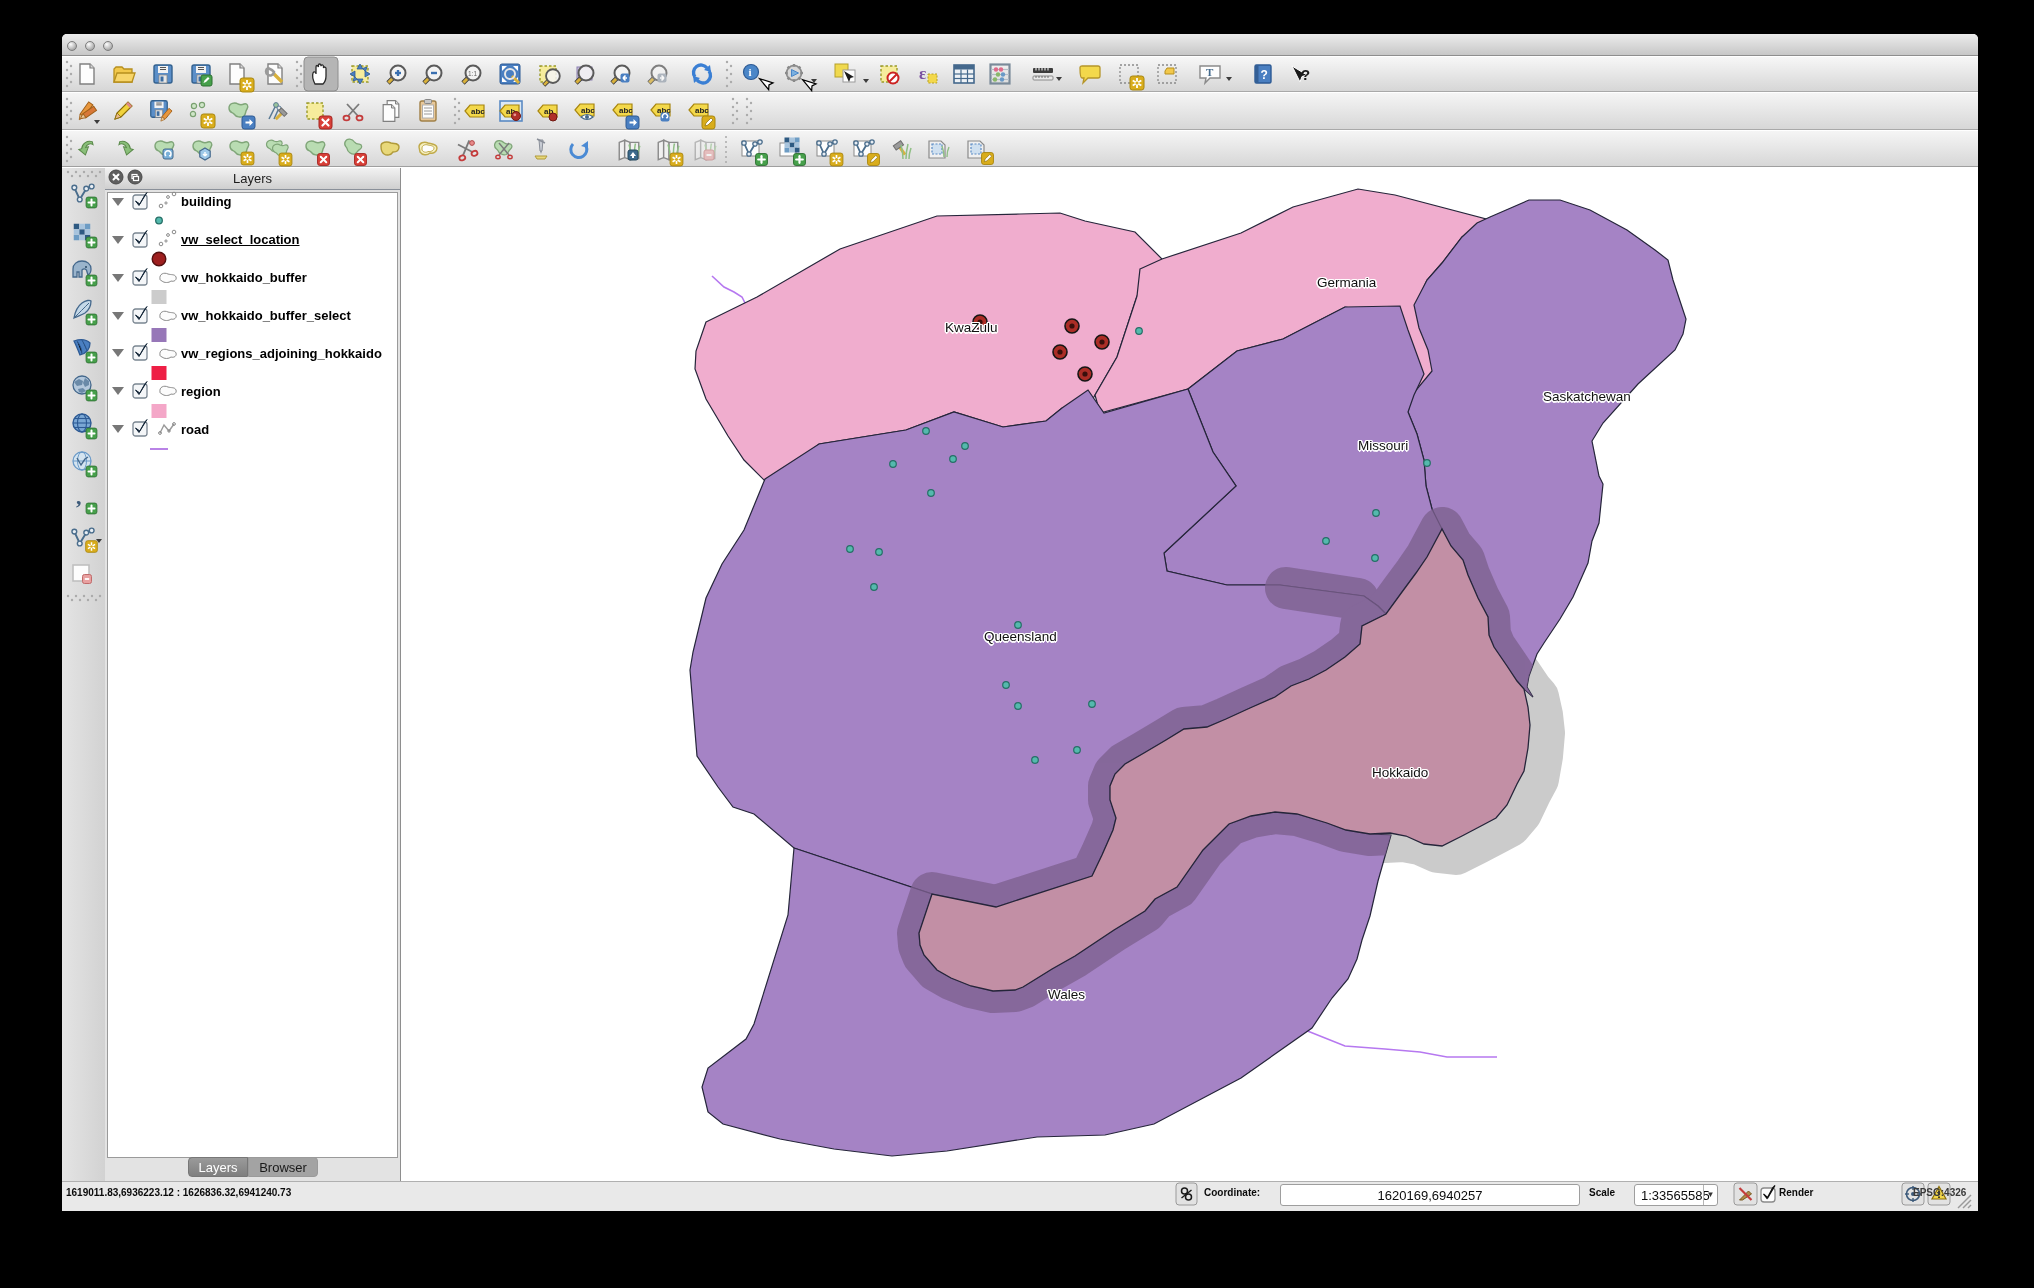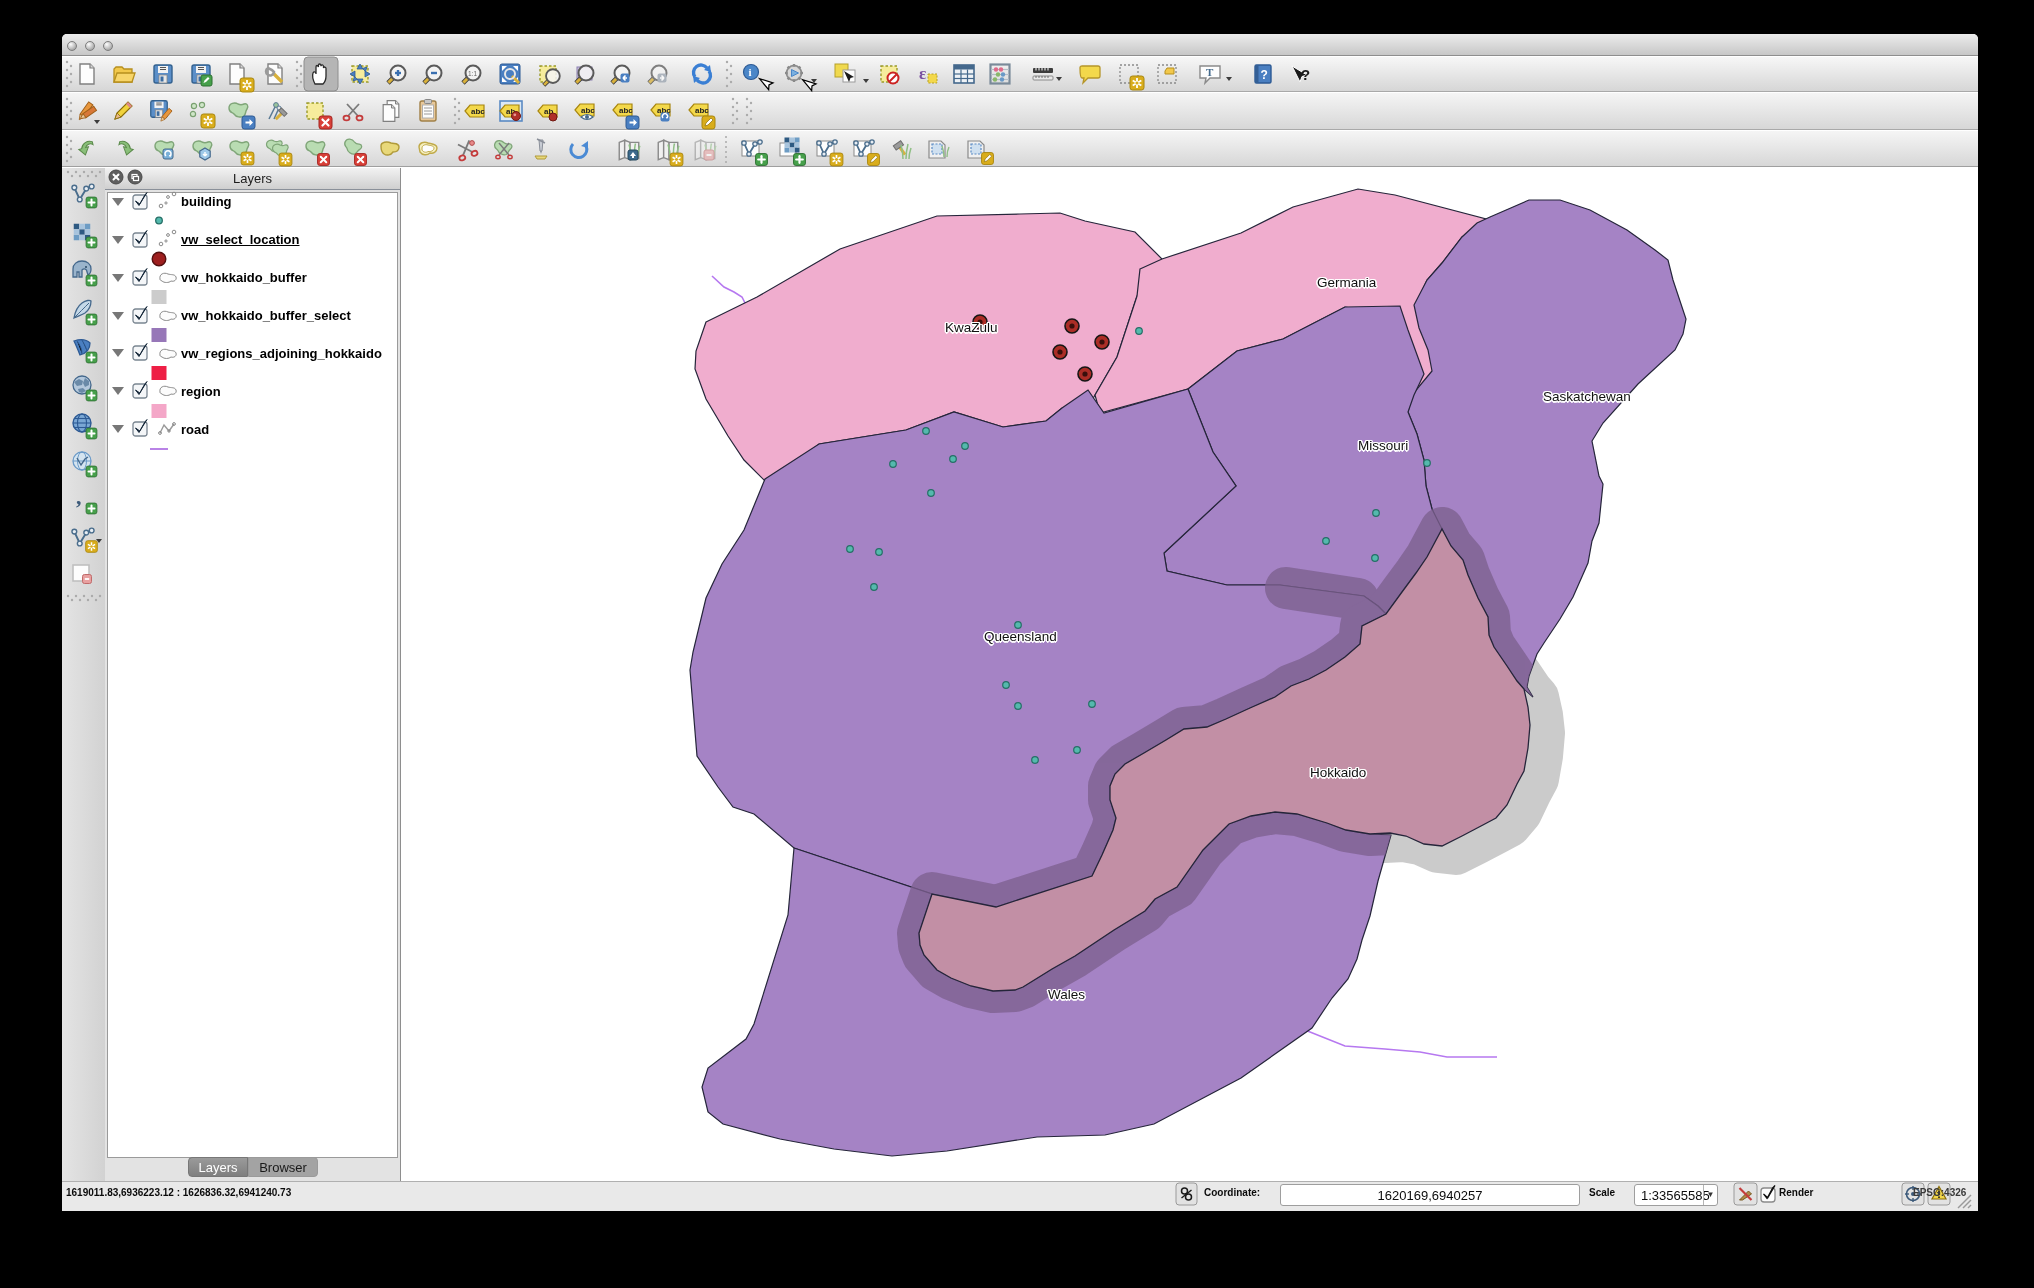--- a/index.html
+++ b/index.html
@@ -1009,21 +1009,21 @@
       </g>
     </g>
   </g>
   </svg>
 
   <div class="maplbl" style="left:863px; top:286px;margin-left:20px;">KwaZulu</div>
   <div class="maplbl" style="left:1212px; top:241px;padding-left:43px;">Germania</div>
   <div class="maplbl" style="left:1481px; top:355px;">Saskatchewan</div>
   <div class="maplbl" style="left:1265px; top:404px;margin-left:31px;">Missouri</div>
   <div class="maplbl" style="left:922px; top:595px;">Queensland</div>
-  <div class="maplbl" style="left:1218px; top:731px;padding-left:30px;">Hokkaido</div>
+  <div class="maplbl" style="left:1280px; top:731px;padding-left:30px;">Hokkaido</div>
   <div class="maplbl" style="left:986px; top:953px;">Wales</div>
 
   <div class="layname" style="left:119px; top:160px;">building</div>
   <div class="layname" style="left:119px; top:198px; text-decoration:underline;">vw_select_location</div>
   <div class="layname" style="left:119px; top:236px;">vw_hokkaido_buffer</div>
   <div class="layname" style="left:119px; top:274px;">vw_hokkaido_buffer_select</div>
   <div class="layname" style="left:119px; top:312px;">vw_regions_adjoining_hokkaido</div>
   <div class="layname" style="left:119px; top:350px;">region</div>
   <div class="layname" style="left:119px; top:388px;">road</div>
 

